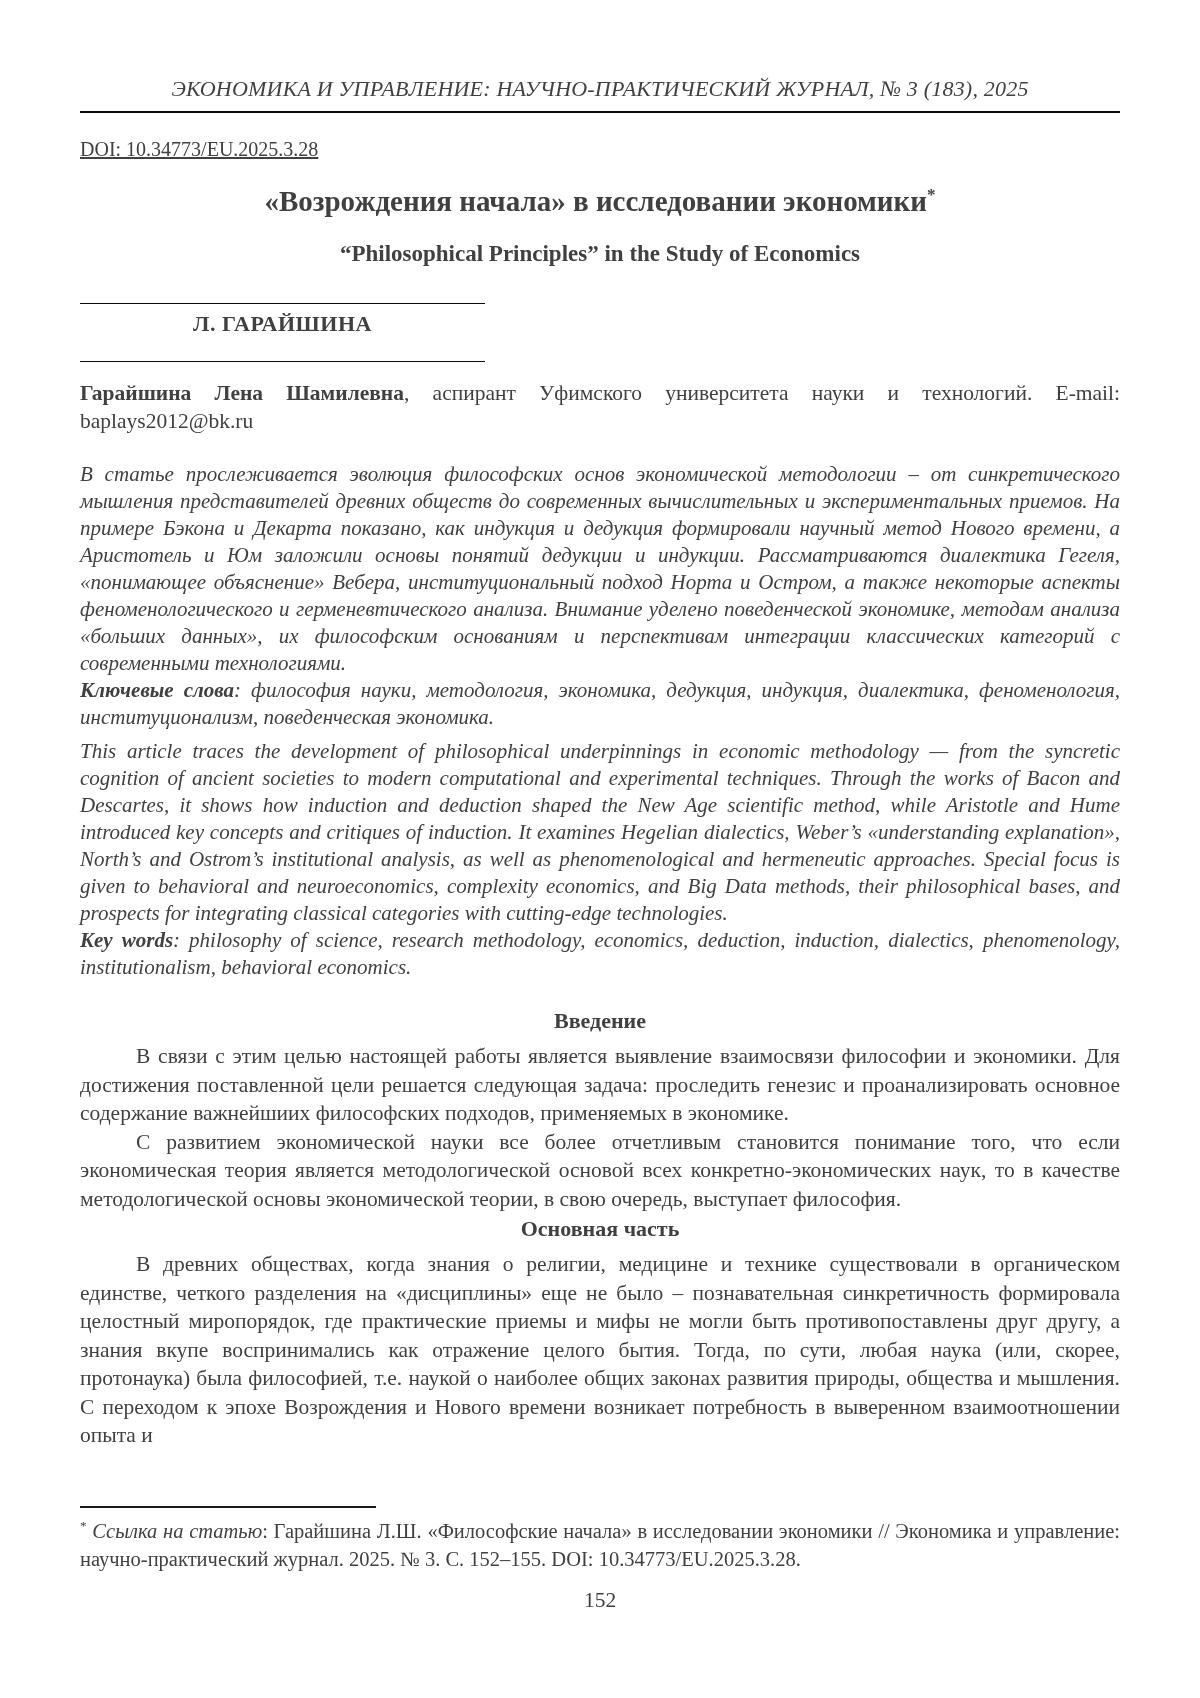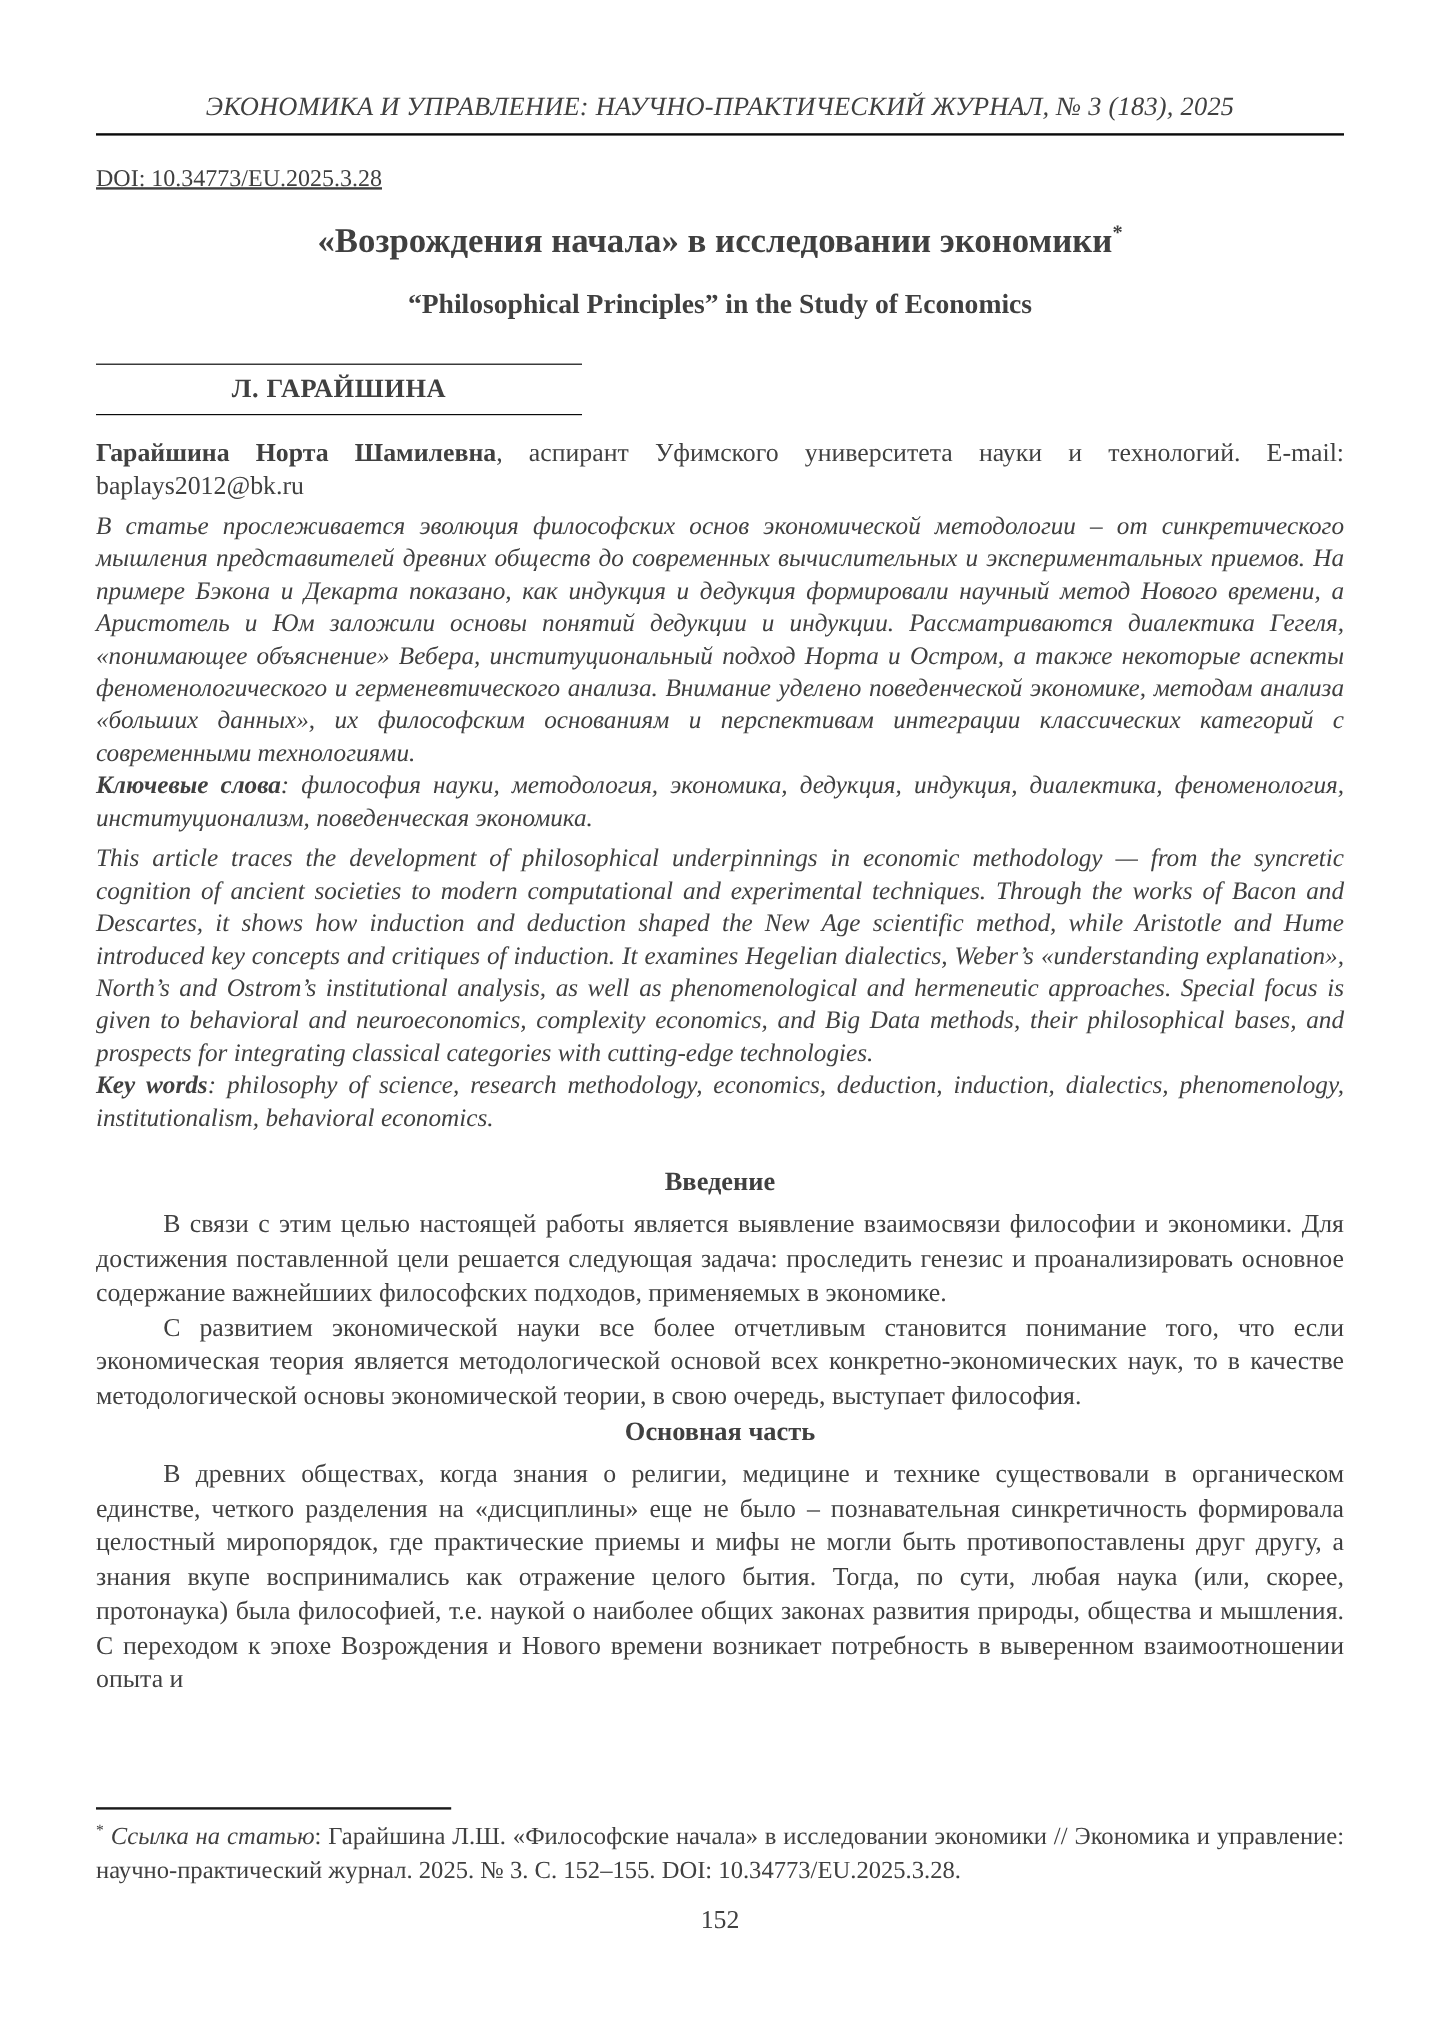--- a/index.html
+++ b/index.html
@@ -47,37 +47,37 @@
     font-size: 23px;
     font-weight: bold;
     text-align: center;
   }
   
   .author-block {
     margin-top: 36px;
     width: 405px;
     border-top: 1.5px solid #0a0a0a;
     border-bottom: 1.5px solid #0a0a0a;
-    padding: 7px 0 8px 0;
+    padding: 7px 0 24px 0;
   }
   .author-name {
     font-size: 22px;
     font-weight: bold;
     text-align: center;
     letter-spacing: 0.5px;
   }
   .author-info {
     margin-top: 17px;
     font-size: 21.5px;
     line-height: 28px;
     text-align: justify;
   }
   
   .abstract {
-    margin-top: 6px;
+    margin-top: 26px;
     font-style: italic;
     font-size: 21px;
     line-height: 27px;
     text-align: justify;
   }
   .keywords {
     font-style: italic;
     font-size: 21px;
     line-height: 27px;
     text-align: justify;
@@ -143,21 +143,21 @@
   <div class="doi">DOI: 10.34773/EU.2025.3.28</div>
 
   <h1 class="title-ru"><span>«Возрождения начала» в исследовании экономики</span><sup>*</sup></h1>
 
   <h2 class="title-en">“Philosophical Principles” in the Study of Economics</h2>
 
   <div class="author-block">
     <div class="author-name">Л. ГАРАЙШИНА</div>
   </div>
 
-  <p class="author-info"><b>Гарайшина Норта Шамилевна</b><span>, аспирант Уфимского университета науки и технологий. E-mail: baplays2012@bk.ru</span></p>
+  <p class="author-info"><b>Гарайшина Лена Шамилевна</b><span>, аспирант Уфимского университета науки и технологий. E-mail: baplays2012@bk.ru</span></p>
 
   <p class="abstract">В статье прослеживается эволюция философских основ экономической методологии – от синкретического мышления представителей древних обществ до современных вычислительных и экспериментальных приемов. На примере Бэкона и Декарта показано, как индукция и дедукция формировали научный метод Нового времени, а Аристотель и Юм заложили основы понятий дедукции и индукции. Рассматриваются диалектика Гегеля, «понимающее объяснение» Вебера, институциональный подход Норта и Остром, а также некоторые аспекты феноменологического и герменевтического анализа. Внимание уделено поведенческой экономике, методам анализа «больших данных», их философским основаниям и перспективам интеграции классических категорий с современными технологиями.</p>
 
   <p class="keywords"><span class="kw-label">Ключевые слова</span><span>: философия науки, методология, экономика, дедукция, индукция, диалектика, феноменология, институционализм, поведенческая экономика.</span></p>
 
   <p class="abstract abstract-en">This article traces the development of philosophical underpinnings in economic methodology — from the syncretic cognition of ancient societies to modern computational and experimental techniques. Through the works of Bacon and Descartes, it shows how induction and deduction shaped the New Age scientific method, while Aristotle and Hume introduced key concepts and critiques of induction. It examines Hegelian dialectics, Weber’s «understanding explanation», North’s and Ostrom’s institutional analysis, as well as phenomenological and hermeneutic approaches. Special focus is given to behavioral and neuroeconomics, complexity economics, and Big Data methods, their philosophical bases, and prospects for integrating classical categories with cutting-edge technologies.</p>
 
   <p class="keywords"><span class="kw-label">Key words</span><span>: philosophy of science, research methodology, economics, deduction, induction, dialectics, phenomenology, institutionalism, behavioral economics.</span></p>
 
   <h3 class="section-heading">Введение</h3>

